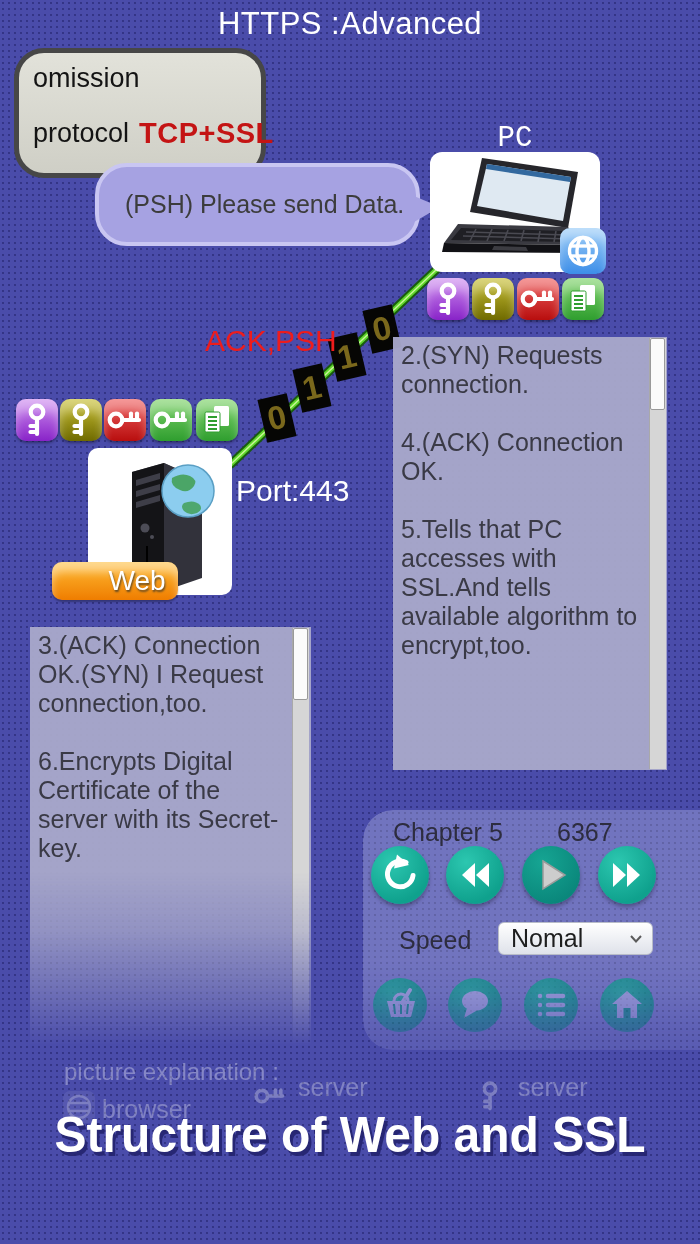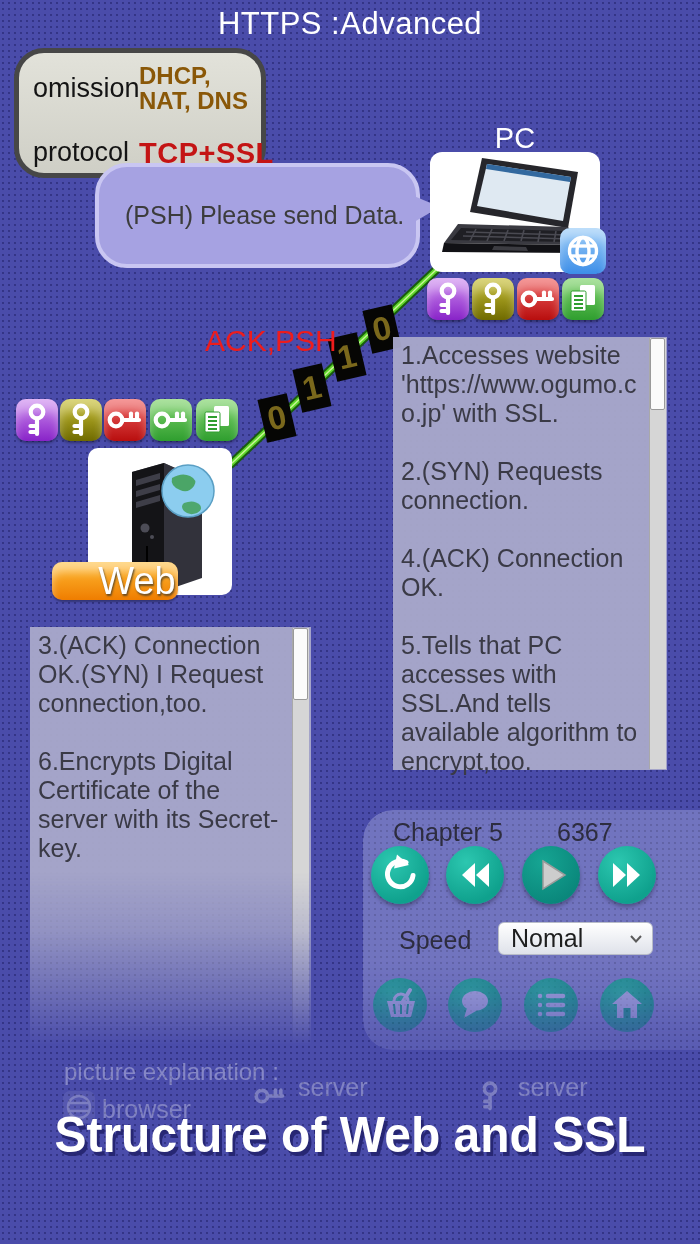--- a/index.html
+++ b/index.html
@@ -17,28 +17,28 @@
   
   .info-box{left:14px;top:48px;width:252px;height:130px;background:linear-gradient(#e2e2da,#cfcfc6);
     border:5px solid #474747;border-radius:30px;box-sizing:border-box;padding:10px 8px 6px 14px;}
   .info-row{display:flex;align-items:center;}
   .info-label{width:106px;color:#141414;font-size:27px;flex:none;}
   .info-value{font-weight:bold;line-height:1.05;}
   .info-value.brown{color:#8a5808;font-size:24px;}
   .info-value.red{color:#c41414;font-size:29px;letter-spacing:.5px;}
 
   
-  .bubble{left:95px;top:163px;width:325px;height:105px;background:#a6a2e2;border:4px solid #c9c6f2;
+  .bubble{left:95px;top:163px;width:325px;height:83px;background:#a6a2e2;border:4px solid #c9c6f2;
     border-radius:32px;box-sizing:border-box;display:flex;align-items:center;}
   .bubble span{color:#3c3c3c;font-size:25px;padding-left:26px;white-space:nowrap;}
   .bubble-tail{left:414px;top:196px;width:0;height:0;border-top:11px solid transparent;border-bottom:15px solid transparent;
     border-left:26px solid #a6a2e2;}
 
   
-  .pc-label{left:430px;top:122px;width:170px;text-align:center;color:#fff;font-size:29px;}
+  .pc-label{left:430px;top:122px;width:170px;text-align:center;color:#fff;font-size:29px;font-family:Liberation Mono, monospace;}
   .pc-box{left:430px;top:152px;width:170px;height:120px;background:#fff;border-radius:12px;}
   .globe-badge{left:560px;top:228px;width:46px;height:46px;border-radius:10px;
     background:linear-gradient(#9ccdf8,#3d8ee8);box-shadow:inset 0 10px 8px rgba(255,255,255,.35);}
   .globe-badge svg{position:absolute;left:4px;top:4px;}
 
   
   .app-icon{width:42px;height:42px;border-radius:10px;box-shadow:inset 0 12px 10px rgba(255,255,255,.35), 0 2px 3px rgba(0,0,0,.35);}
   .app-icon svg{position:absolute;left:1px;top:1px;}
   .ic-purple{background:linear-gradient(#cf8ef0,#8823c8);}
   .ic-olive{background:linear-gradient(#c9c034,#6f6a00);}
@@ -52,21 +52,21 @@
 
   .ack-label{left:205px;top:324px;color:#ee1c1c;font-size:30px;}
 
   
   .server-box{left:88px;top:448px;width:144px;height:147px;background:#fff;border-radius:10px;}
   .server-box svg{position:absolute;left:0;top:0;}
   .port-label{left:236px;top:474px;color:#fff;font-size:30px;}
   .web-badge{left:52px;top:562px;width:126px;height:38px;border-radius:10px;
     background:linear-gradient(#ffbb33,#ef7d00);box-shadow:inset 0 10px 8px rgba(255,255,255,.45), 0 2px 2px rgba(0,0,0,.3);
     display:flex;align-items:center;justify-content:center;}
-  .web-badge span{color:#fff;font-size:38px;text-shadow:1px 2px 2px rgba(70,60,40,.8);margin-left:44px;}
+  .web-badge span{color:#fff;font-size:28px;text-shadow:1px 2px 2px rgba(70,60,40,.8);margin-left:44px;}
   .server-caption{left:20px;top:599px;width:290px;text-align:center;color:#fff;font-size:26px;}
 
   
   .panel{background:rgba(168,168,202,.96);box-sizing:border-box;}
   .panel .ptext{position:absolute;left:8px;top:4px;color:#3a3a46;font-size:25px;line-height:29px;overflow-wrap:anywhere;}
   .panel p{margin:0 0 29px 0;}
   .sb-track{position:absolute;top:1px;bottom:1px;width:16px;background:#d6d6d6;border-left:1px solid #a9a9a9;}
   .sb-thumb{position:absolute;left:0px;top:0px;width:15px;height:72px;background:#fbfbfb;border:1px solid #9a9a9a;border-radius:2px;box-sizing:border-box;}
   .panel-right{left:393px;top:337px;width:274px;height:433px;}
   .panel-right .ptext{width:242px;}
@@ -106,21 +106,20 @@
 </head>
 <body>
 
 <div class="stage">
 
   <div class="abs page-title">HTTPS :Advanced</div>
 
   <div class="abs info-box">
     <div class="info-row">
       <span class="info-label">omission</span>
-      <span class="info-value brown">DHCP, NAT, DNS</span>
     </div>
     <div class="info-row" style="margin-top:24px;">
       <span class="info-label">protocol</span>
       <span class="info-value red">TCP+SSL</span>
     </div>
   </div>
 
   <svg class="abs" style="left:0;top:0;" width="700" height="1244" aria-hidden="true">
     <line x1="231" y1="464" x2="437" y2="269" stroke="#1a5c10" stroke-width="9" stroke-linecap="round"></line>
     <line x1="231" y1="464" x2="437" y2="269" stroke="#5ed62a" stroke-width="5" stroke-linecap="round"></line>
@@ -272,27 +271,27 @@
       </g>
       <circle cx="57" cy="80" r="4.5" fill="#4c4c56"></circle>
       <circle cx="64" cy="89" r="2" fill="#4c4c56"></circle>
       <line x1="59" y1="98" x2="59" y2="126" stroke="#000" stroke-width="2"></line>
       <circle cx="100" cy="43" r="26" fill="#8ccdef"></circle>
       <path d="M84 30 q10 -6 18 -2 q8 4 4 10 q-6 8 -14 4 q-10 -4 -8 -12z" fill="#3f9e4f" opacity=".85"></path>
       <path d="M96 55 q10 -4 16 2 q3 5 -3 8 q-8 3 -13 -2 q-4 -5 0 -8z" fill="#3f9e4f" opacity=".8"></path>
       <circle cx="100" cy="43" r="26" fill="none" stroke="#5a9fc4" stroke-width="1.5"></circle>
     </svg>
   </div>
+  <div class="abs port-label">Port:443</div>
   <div class="abs web-badge">
     <span>Web</span>
   </div>
 
   <div class="abs panel panel-right">
     <div class="ptext">
-      <p>1.Accesses website 'https://www.ogumo.co.jp' with SSL.</p>
       <p>2.(SYN) Requests connection.</p>
       <p>4.(ACK) Connection OK.</p>
       <p>5.Tells that PC accesses with SSL.And tells available algorithm to encrypt,too.</p>
     </div>
     <div class="sb-track">
       <div class="sb-thumb"></div>
     </div>
   </div>
 
   <div class="abs panel panel-left">

